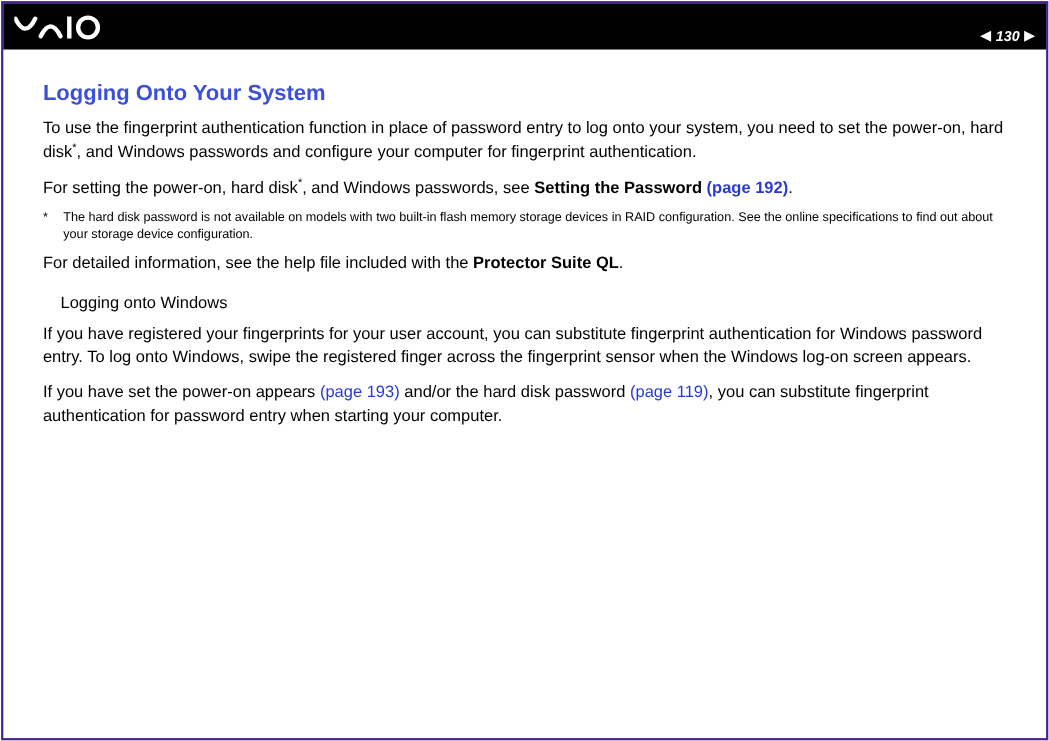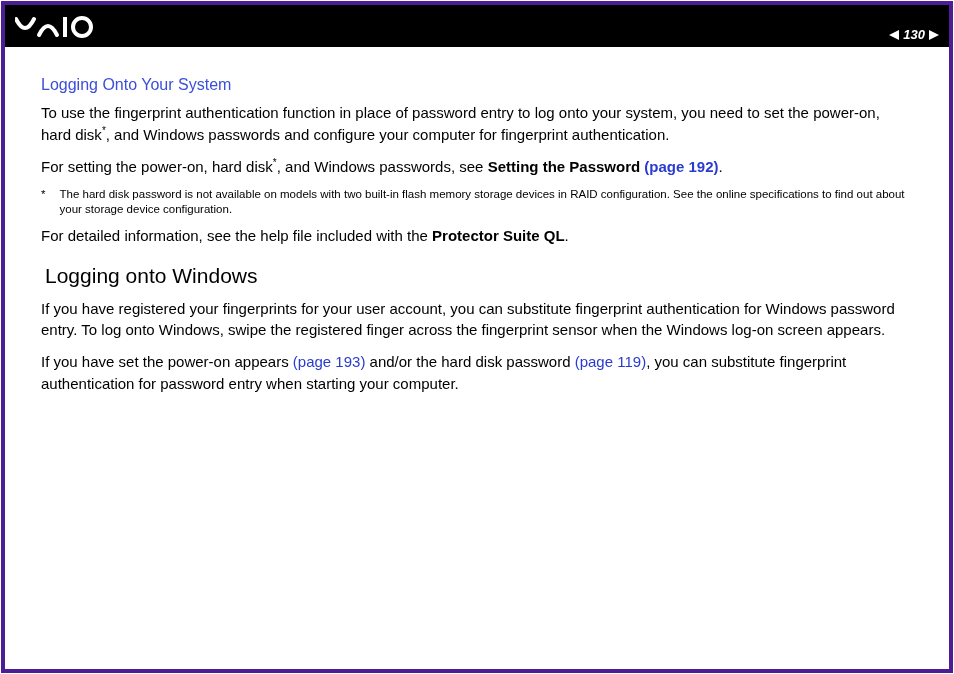--- a/index.html
+++ b/index.html
@@ -5,21 +5,21 @@
   * { margin: 0; padding: 0; box-sizing: border-box; }
   body {
     font-family: Arial, Helvetica, sans-serif;
     background: #fff;
     width: 954px;
     height: 674px;
     overflow: hidden;
     color: #000;
   }
   .page {
-    border: 4px solid #4c1d95;
+    border: 2px solid #4c1d95;
     width: 952px;
     height: 672px;
     margin: 1px;
     position: relative;
   }
   .header {
     background: #000;
     color: #fff;
     height: 42px;
     display: flex;
@@ -59,28 +59,28 @@
   .arrow-right { border-left: 10px solid #fff; }
   .section-name { font-weight: bold; }
   .content {
     padding: 20px 36px 0 36px;
     font-size: 15px;
     line-height: 1.45;
     color: #000;
   }
   h1.main-title {
     color: #3b4fd8;
-    font-weight: normal;
-    font-size: 16px;
+    font-weight: bold;
+    font-size: 20px;
     margin: 6px 0 6px 0;
   }
   h2.sub-title {
     font-weight: normal;
-    font-size: 21px;
-    margin: 14px 0 6px 4px;
+    font-size: 15px;
+    margin: 14px 0 6px 16px;
     color: #000;
   }
   p { margin: 4px 0 10px 0; }
   .sup { font-size: 10px; vertical-align: super; }
   .footnote {
     display: flex;
     gap: 14px;
     font-size: 11.5px;
     font-family: Arial, Helvetica, sans-serif;
     font-stretch: condensed;

